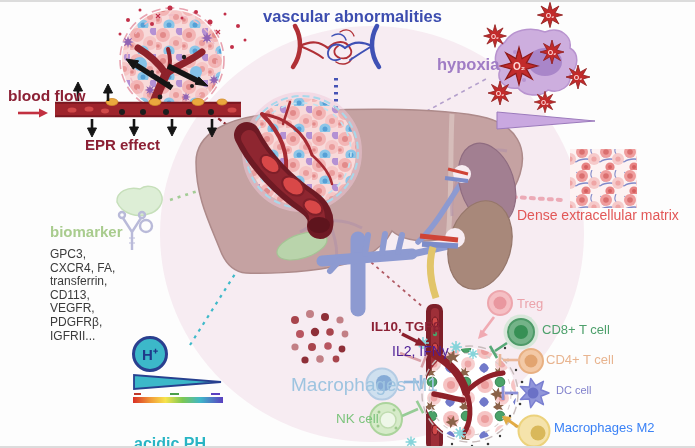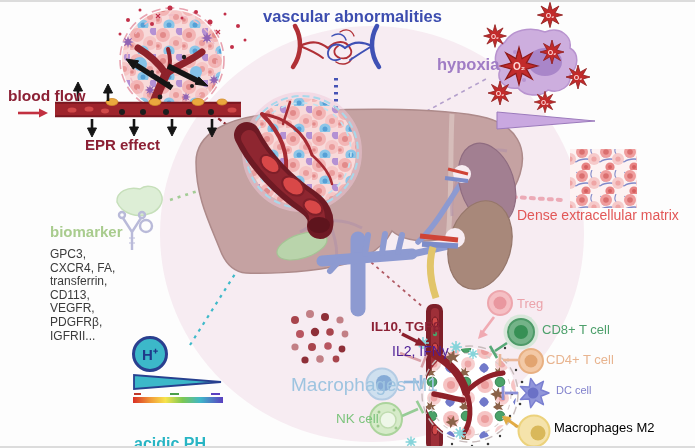--- a/index.html
+++ b/index.html
@@ -17,21 +17,21 @@
   .lbl-acidic{left:134px;top:414px;font-size:16px;font-weight:700;color:#28b5c4;margin-top:20px;}
   .lbl-immuno{left:502px;top:266px;font-size:16.5px;font-weight:700;color:#a23a50;}
   .lbl-il10{left:351px;top:318px;font-size:13.5px;font-weight:700;color:#8c2135;margin-left:20px;}
   .lbl-il2{left:352px;top:342px;font-size:14px;font-weight:500;color:#4c1d95;margin-left:40px;}
   .lbl-m1{left:291px;top:373px;font-size:19px;font-weight:500;color:#9ec4e0;}
   .lbl-nk{left:336px;top:410px;font-size:13.5px;font-weight:500;color:#7dc47d;}
   .lbl-treg{left:517px;top:295px;font-size:13px;font-weight:500;color:#eba3ab;}
   .lbl-cd8{left:542px;top:321px;font-size:13px;font-weight:500;color:#4da06b;}
   .lbl-cd4{left:546px;top:351px;font-size:13px;font-weight:500;color:#e8b48f;}
   .lbl-dc{left:556px;top:383px;font-size:11px;font-weight:500;color:#8181cc;}
-  .lbl-m2{left:554px;top:419px;font-size:13px;font-weight:500;color:#000000;}
+  .lbl-m2{left:554px;top:419px;font-size:13px;font-weight:500;color:#3b82f6;}
 </style>
 </head>
 <body>
 
 <div id="fig">
 
 <svg id="art" width="695" height="448" viewBox="0 0 695 448">
 <defs>
   <pattern id="pCells" width="26" height="26" patternUnits="userSpaceOnUse">
     <rect width="26" height="26" fill="#f8dada"></rect>

